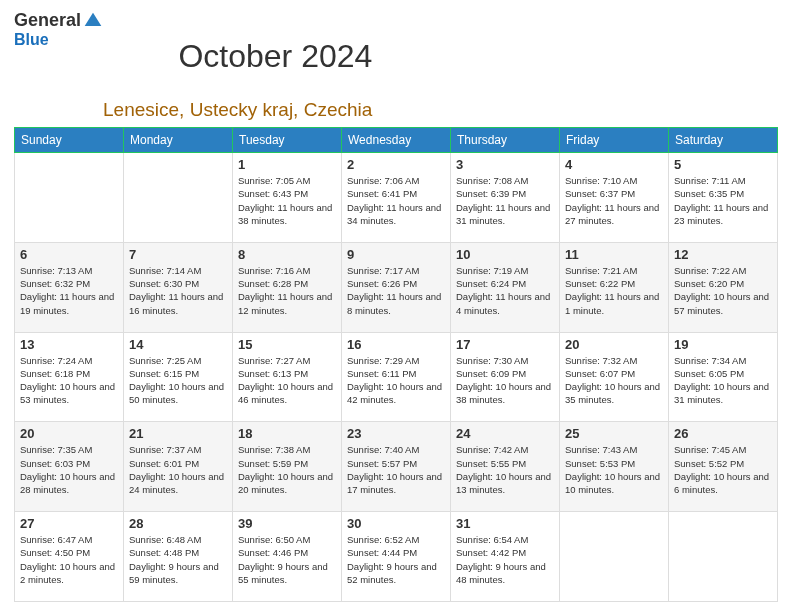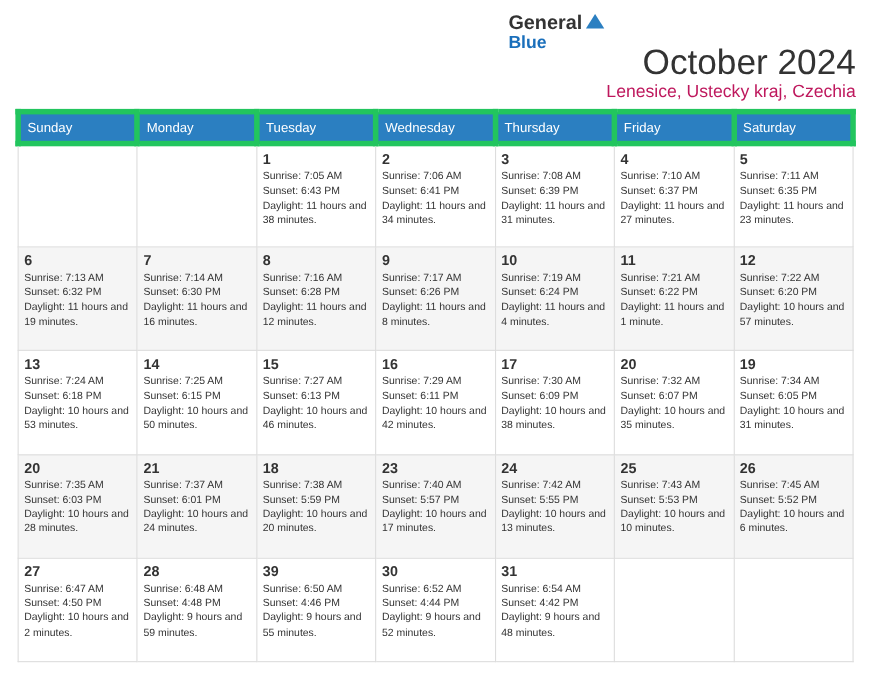--- a/index.html
+++ b/index.html
@@ -12,21 +12,21 @@
     }
     .page {
       width: 792px;
       height: 612px;
       padding: 10px 14px;
       display: flex;
       flex-direction: column;
     }
     .header {
       display: flex;
-      justify-content: flex-end;
+      justify-content: flex-start;
       align-items: flex-start;
       margin-bottom: 6px;
     }
     .logo {
       display: flex;
       flex-direction: column;
       align-items: flex-start;
     }
     .logo-text {
       display: flex;
@@ -50,37 +50,38 @@
     .title-section {
       text-align: right;
     }
     .month-title {
       font-size: 32px;
       color: #333;
       font-weight: 300;
       margin-top: 28px;
     }
     .location {
-      font-size: 16px;
-      color: #be185d;
+      font-size: 19px;
+      color: #a16207;
+      margin-top: 24px;
     }
     .calendar {
       flex: 1;
       border-collapse: collapse;
       width: 100%;
       table-layout: fixed;
     }
     .calendar th {
       background-color: #2b7fc1;
       color: #fff;
       text-align: left;
       padding: 5px 6px;
       font-size: 12px;
       font-weight: normal;
-      border: 5px solid #22c55e;
+      border: 1px solid #22c55e;
     }
     .calendar td {
       vertical-align: top;
       border: 1px solid #ddd;
       padding: 4px 5px;
       font-size: 10px;
       color: #333;
       background: #fff;
       height: 88px;
     }

